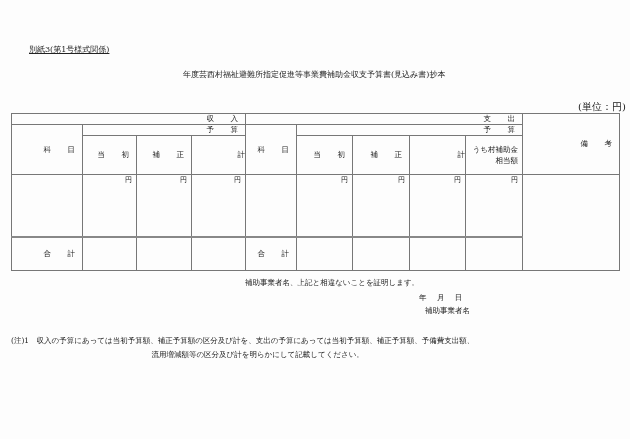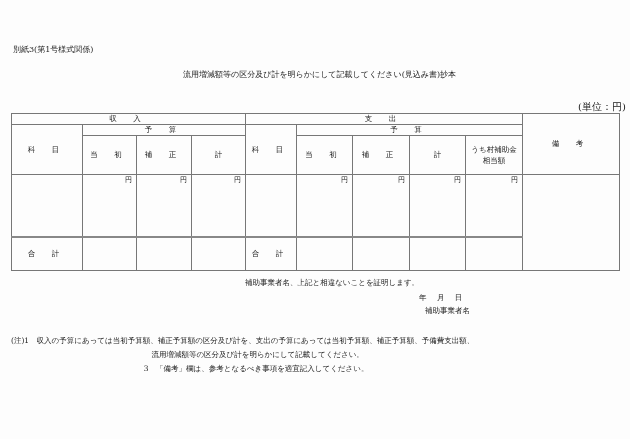--- a/index.html
+++ b/index.html
@@ -1,40 +1,40 @@
 <!DOCTYPE html>
 <html><head>
 <meta charset="utf-8">
 <style>
   html, body { margin:0; padding:0; background:#fdfdfd; }
   body { width:630px; height:439px; position:relative; overflow:hidden;
          font-family:"DejaVu Serif","Liberation Serif",serif; color:#222; }
   .abs { position:absolute; white-space:nowrap; }
-  .form-ref { left:13px; top:44px; font-size:8px; }
+  .form-ref { left:29px; top:44px; font-size:8px;text-decoration:underline; }
   .title { left:183px; top:69px; font-size:8px; }
   .unit { left:578px; top:100px; font-size:10px; }
   table.budget { position:absolute; left:11px; top:113px; border-collapse:collapse;
                  table-layout:fixed; font-size:7.5px; }
-  table.budget td { border:1px solid #777; padding:0; text-align:center; vertical-align:middle; }
+  table.budget td { border:1px solid #777; padding:0; text-align:right; vertical-align:middle; }
   .sp { letter-spacing:7px; }
   .yen { text-align:right !important; vertical-align:top !important; padding-right:4px !important; font-size:7px; }
   tr.thick td { border-bottom:2px solid #888; }
   .cert { left:245px; top:278px; font-size:7.5px; }
   .date { left:419px; top:293px; font-size:7.5px; word-spacing:8px; }
   .applicant { left:425px; top:306px; font-size:7.5px; }
   .notes { left:11px; top:334px; font-size:7.5px; line-height:14px; }
   .notes div { white-space:nowrap;text-align:center; }
   .indent1 { padding-left:30px; }
   .indent2 { padding-left:27px; }
 </style>
 </head>
 <body>
 
 <div class="abs form-ref">別紙3(第1号様式関係)</div>
-<div class="abs title">流用増減額等の区分及び計を明らかにして記載してください(見込み書)抄本</div>
+<div class="abs title">年度芸西村福祉避難所指定促進等事業費補助金収支予算書(見込み書)抄本</div>
 <div class="abs unit">(単位：円)</div>
 
 <table class="budget">
   <colgroup>
     <col style="width:71px">
       <col style="width:54px">
       <col style="width:55px">
       <col style="width:54px">
     <col style="width:51px">
       <col style="width:56px">
@@ -90,14 +90,13 @@
 </tbody>
   </table>
 
 <div class="abs cert">補助事業者名、上記と相違ないことを証明します。</div>
 <div class="abs date">年 月 日</div>
 <div class="abs applicant">補助事業者名</div>
 
 <div class="abs notes">
   <div>(注)1　収入の予算にあっては当初予算額、補正予算額の区分及び計を、支出の予算にあっては当初予算額、補正予算額、予備費支出額、</div>
   <div class="indent1">流用増減額等の区分及び計を明らかにして記載してください。</div>
-  <div class="indent2">3　「備考」欄は、参考となるべき事項を適宜記入してください。</div>
 </div>
 
 </body></html>

